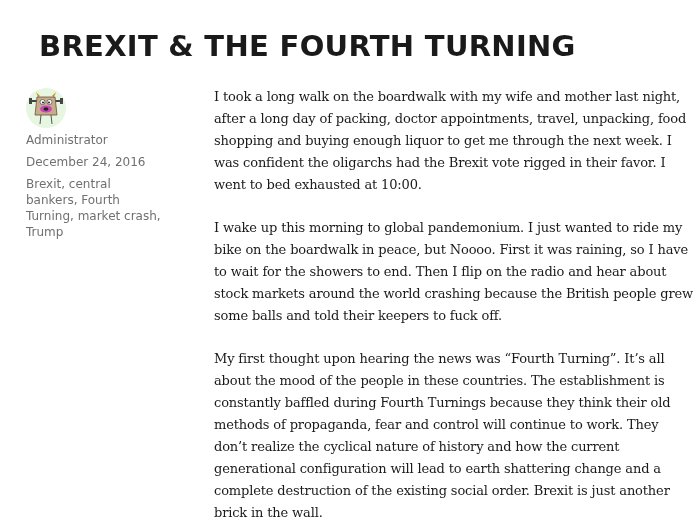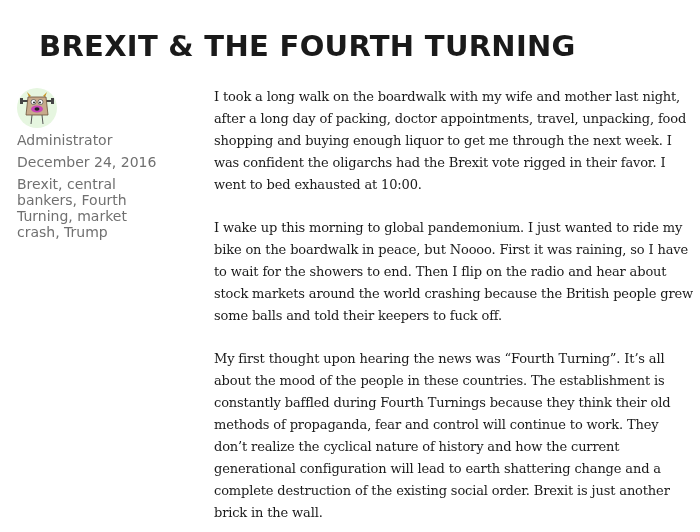--- a/index.html
+++ b/index.html
@@ -21,25 +21,25 @@
       font-family: "DejaVu Sans", sans-serif;
       font-weight: bold;
       font-size: 29px;
       letter-spacing: 0.3px;
       color: #1a1a1a;
       line-height: 40px;
       white-space: nowrap;
     }
     .meta {
       position: absolute;
-      left: 17px;
+      left: 26px;
       top: 88px;
       width: 140px;
       font-family: "DejaVu Sans", sans-serif;
-      font-size: 14px;
+      font-size: 12px;
       line-height: 16px;
       color: #707070;
     }
     .avatar {
       width: 40px;
       height: 40px;
       border-radius: 50%;
       background: #e6f6e0;
       position: relative;
       overflow: hidden;

